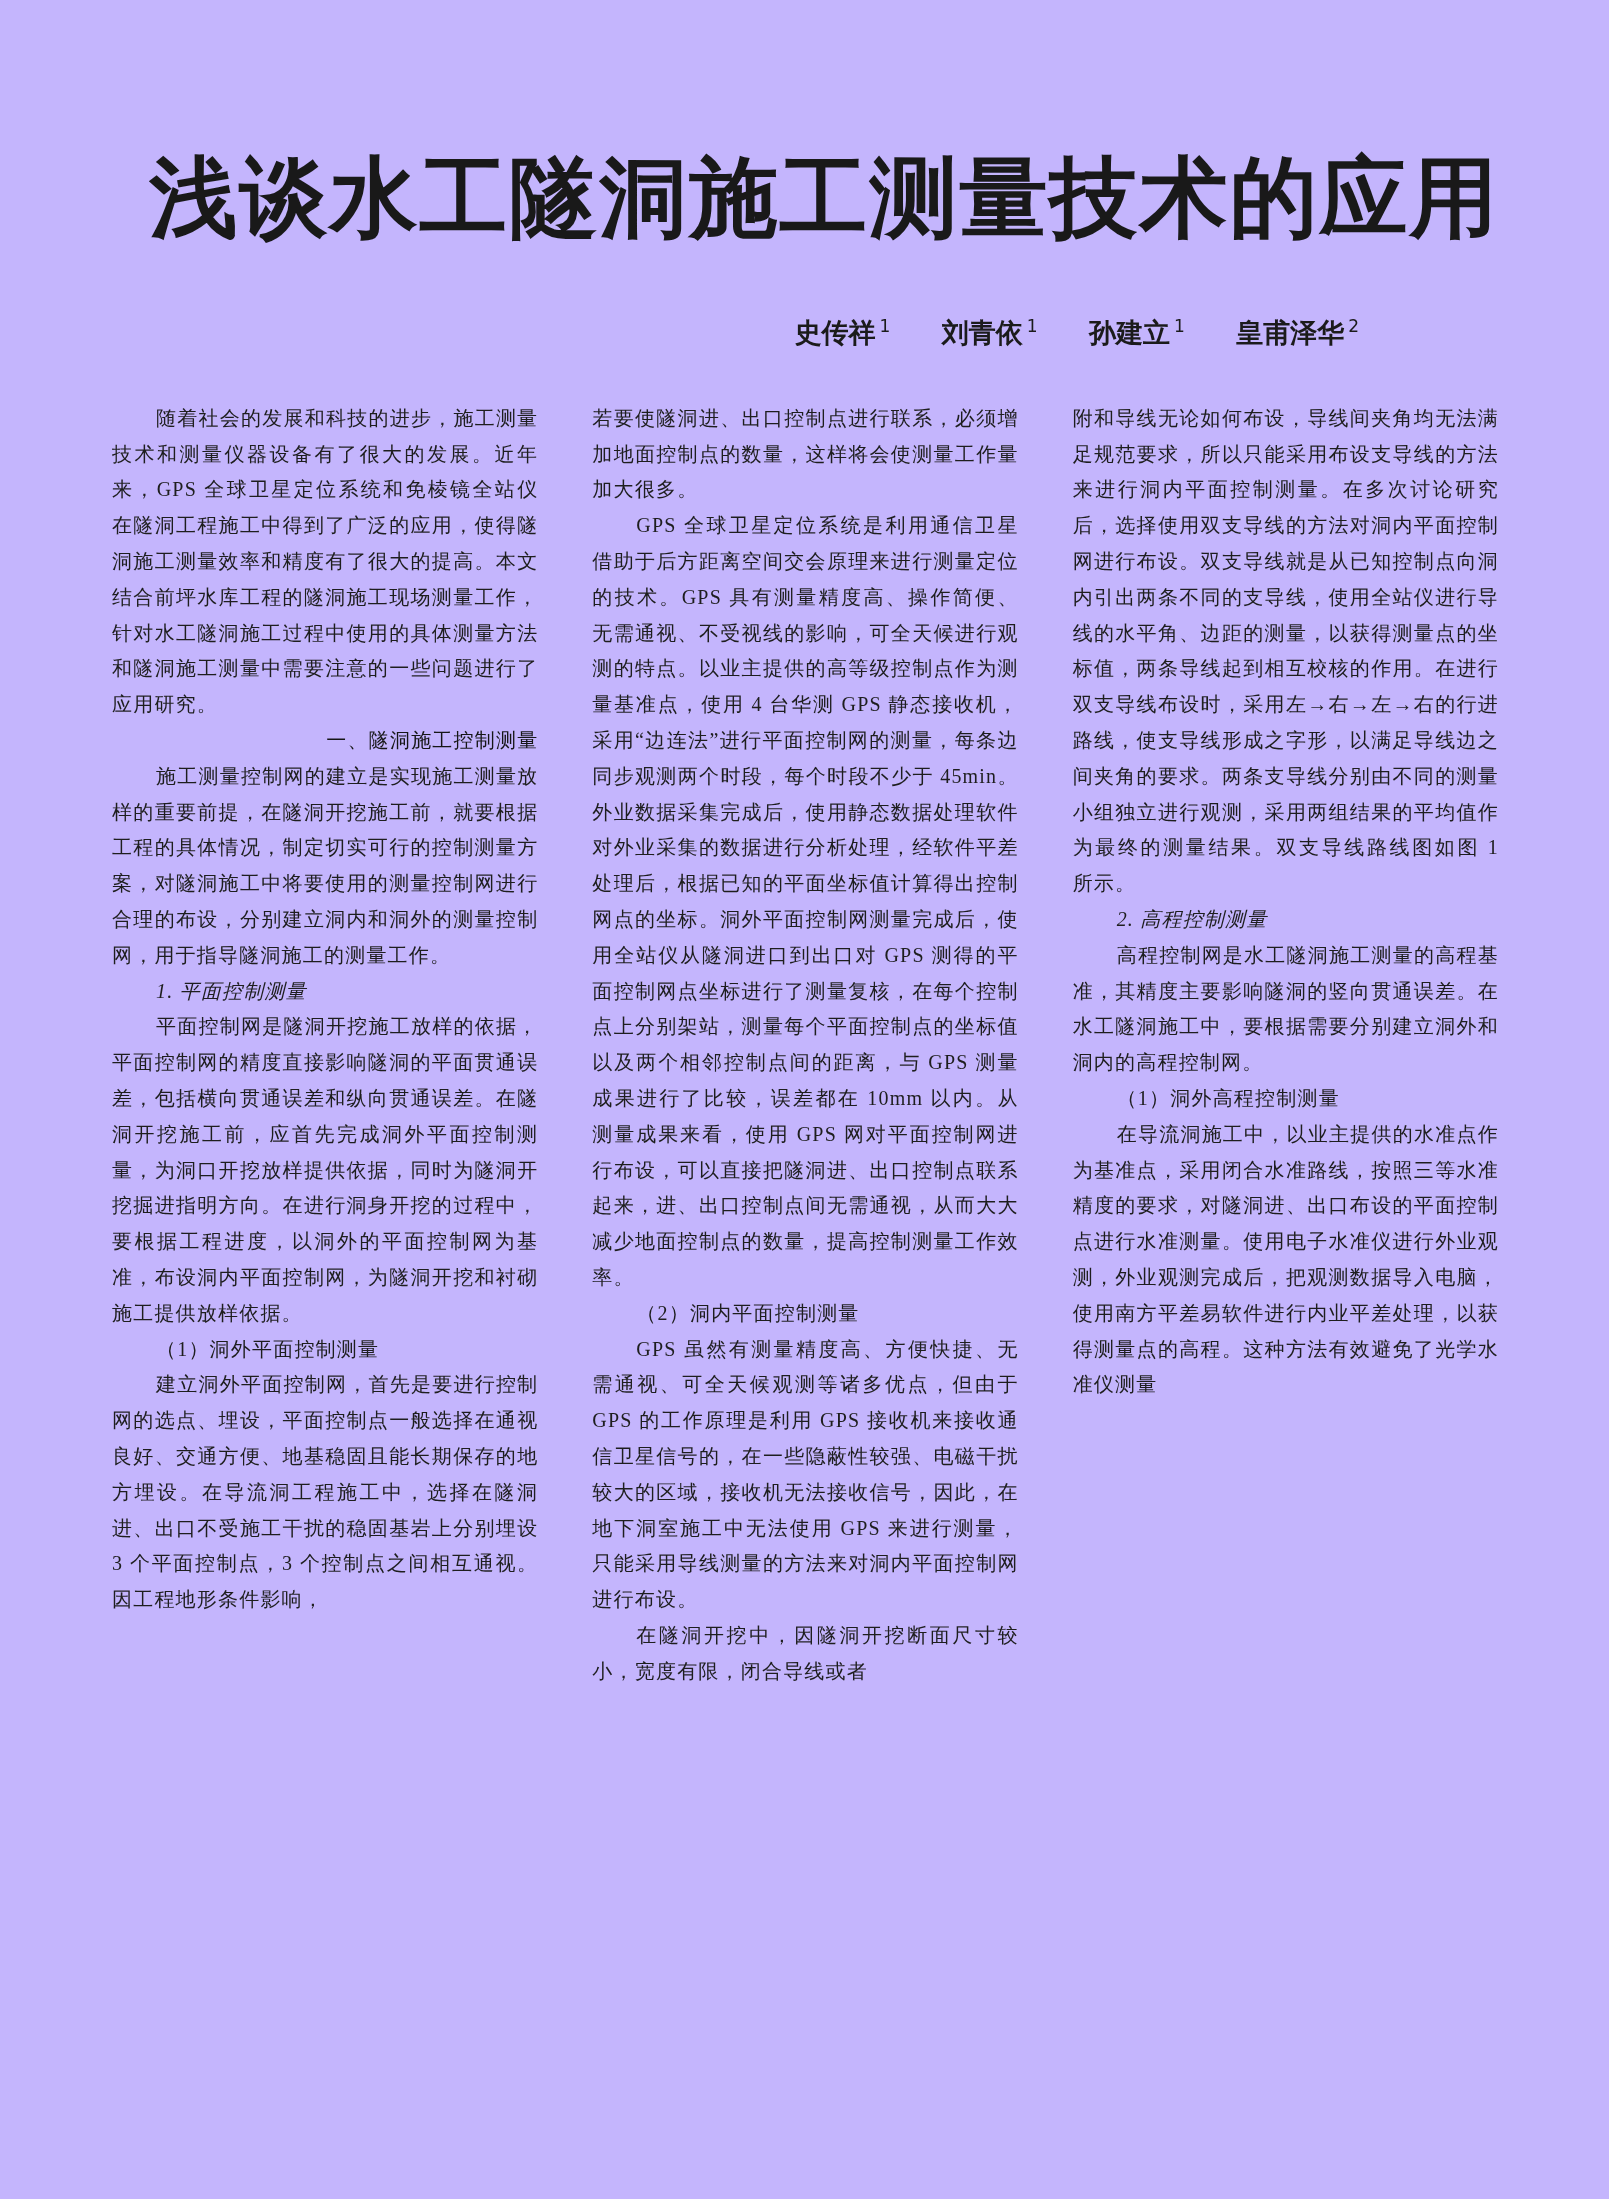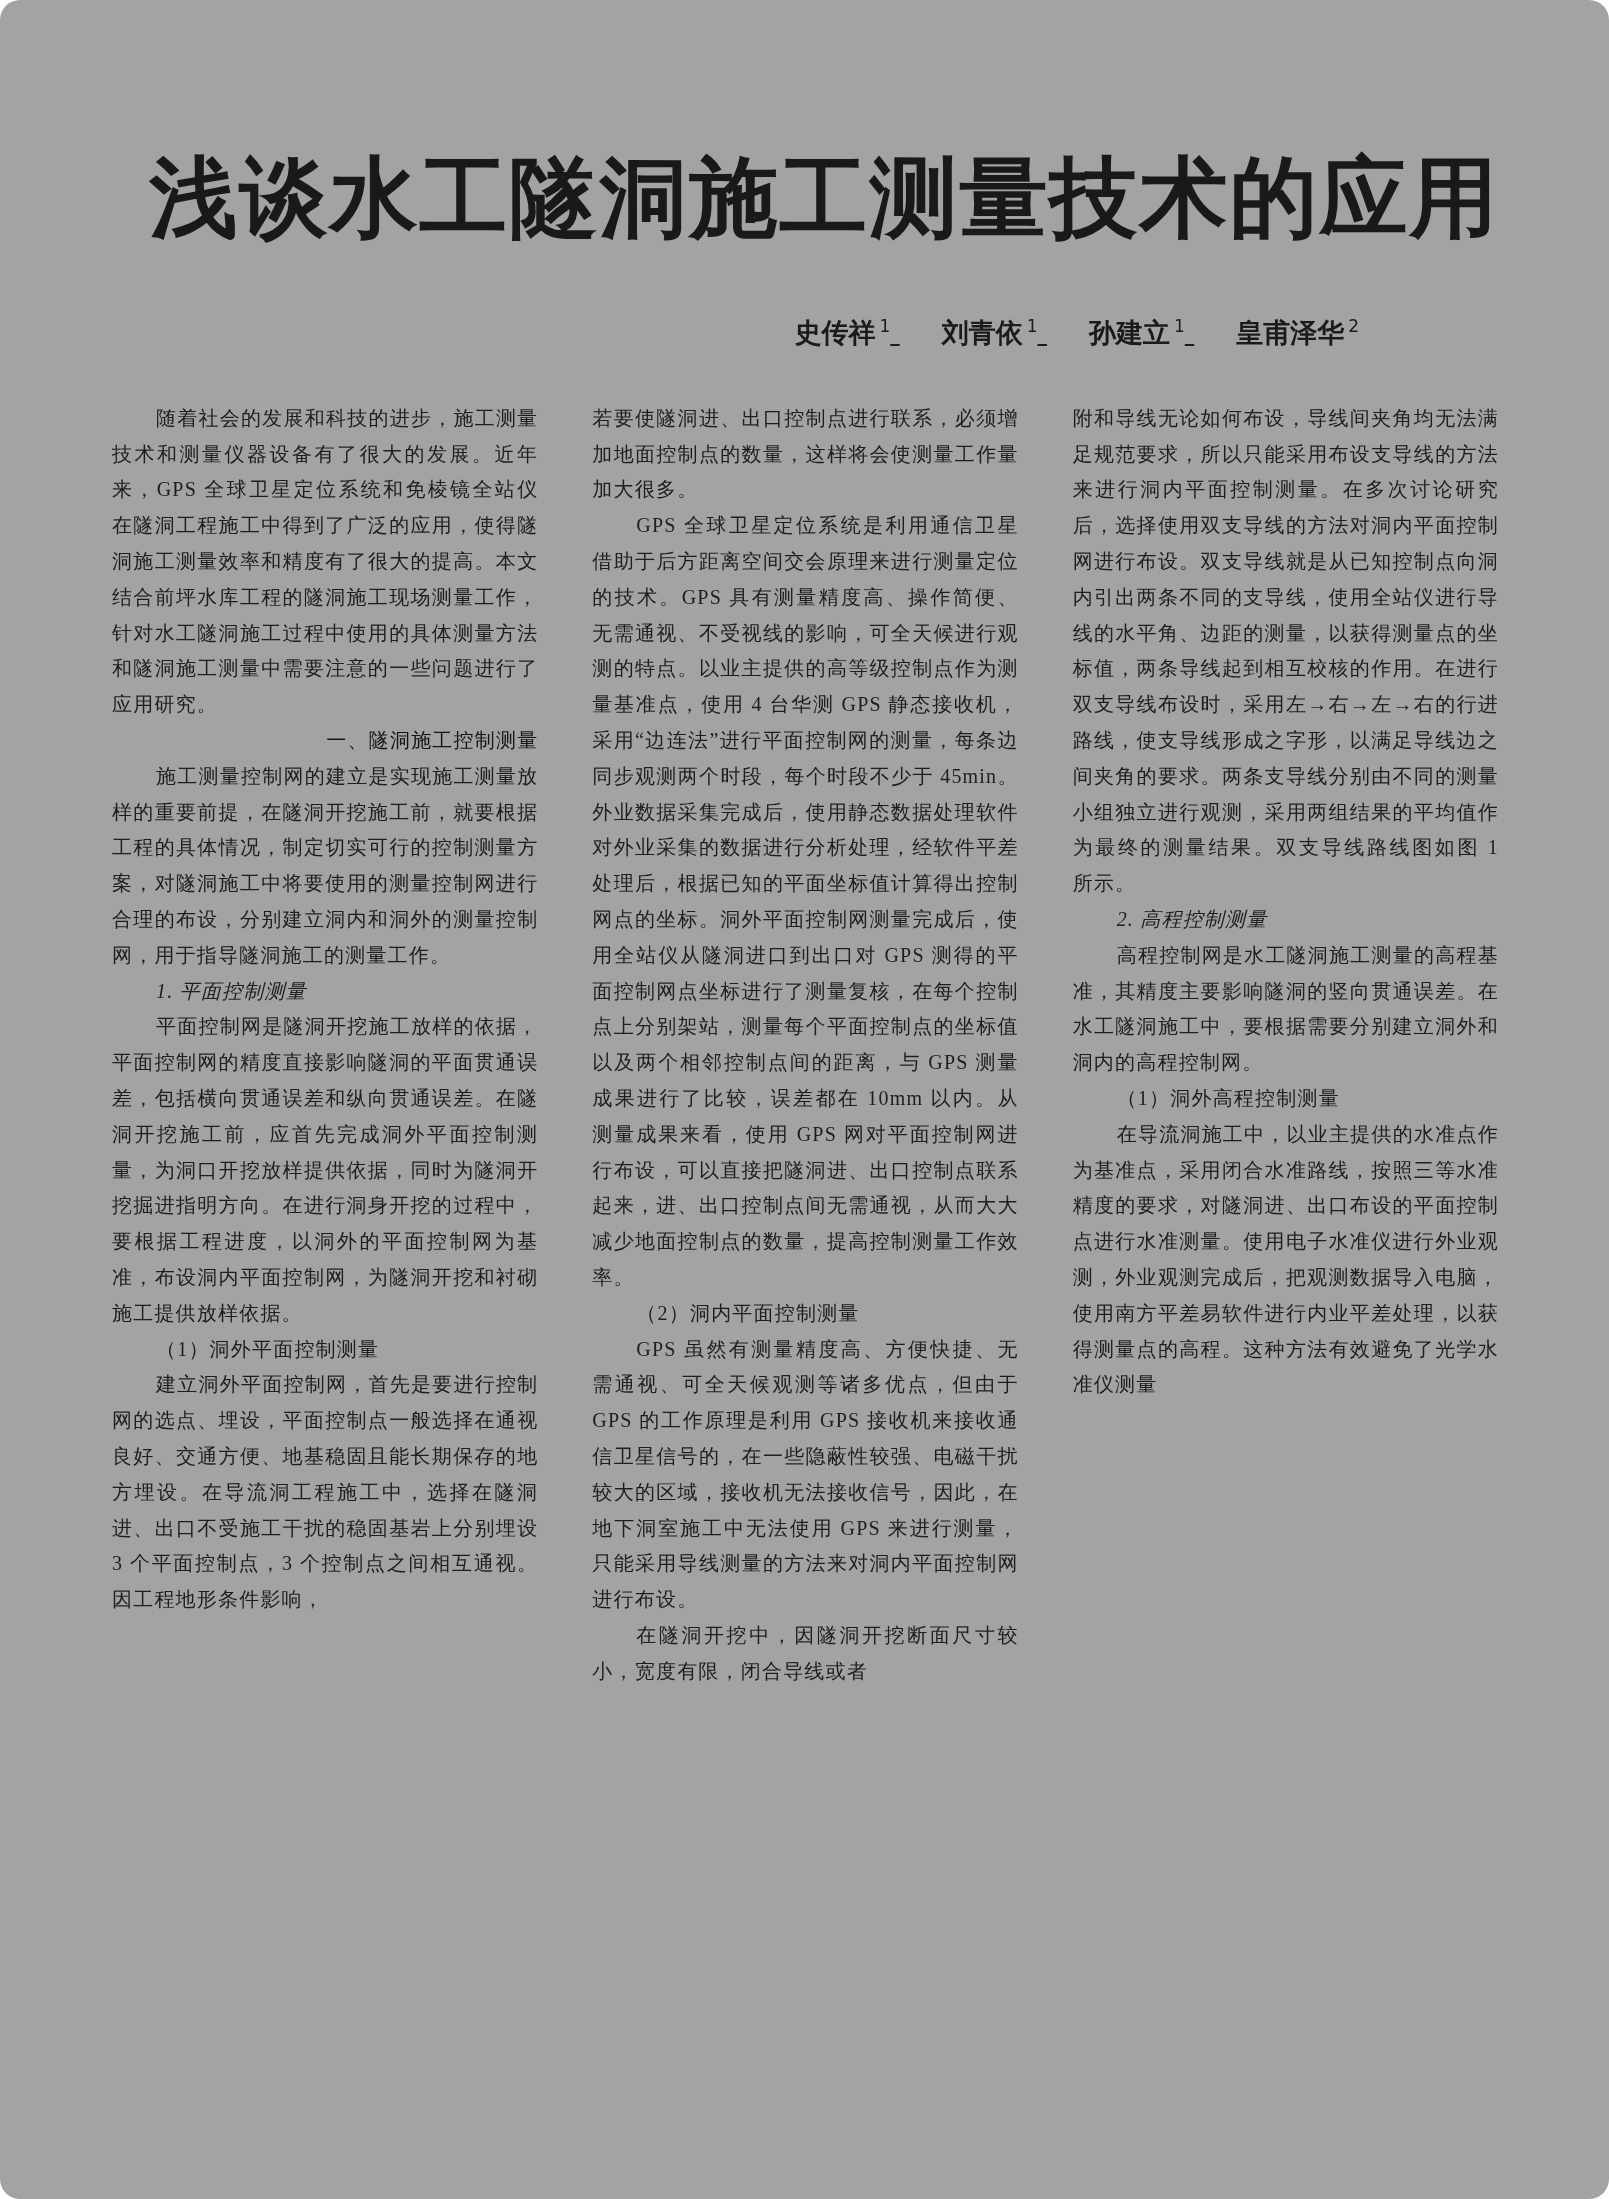--- a/index.html
+++ b/index.html
@@ -4,45 +4,43 @@
 <style>
   html, body {
     margin: 0;
     padding: 0;
     background: #ffffff;
   }
   .page {
     position: relative;
     width: 1609px;
     height: 2199px;
-    background: #a3a3a3;
+    background: #c4b5fd;
     overflow: hidden;
     color: #1e1e1e;
     font-family: "Liberation Serif", "DejaVu Serif", serif;
-    border-radius: 20px;
   }
   .title {
     margin: 150px 70px 0 110px;
     text-align: center;
     font-family: "DejaVu Sans", "Liberation Sans", sans-serif;
     font-weight: bold;
     font-size: 88px;
     line-height: 1.1;
     letter-spacing: 2px;
     color: #191919;
     white-space: nowrap;
   }
   .authors {
     margin: 68px 250px 0 110px;
     text-align: right;
     font-family: "DejaVu Sans", "Liberation Sans", sans-serif;
     font-weight: bold;
     font-size: 27px;
     color: #1b1b1b;
-    text-decoration: underline;
   }
   .author { display: inline-block; margin-left: 42px; }
   .author:first-child { margin-left: 0; }
   .author sup {
     font-size: 17px;
     font-weight: normal;
     margin-left: 4px;
   }
   .columns {
     display: flex;

